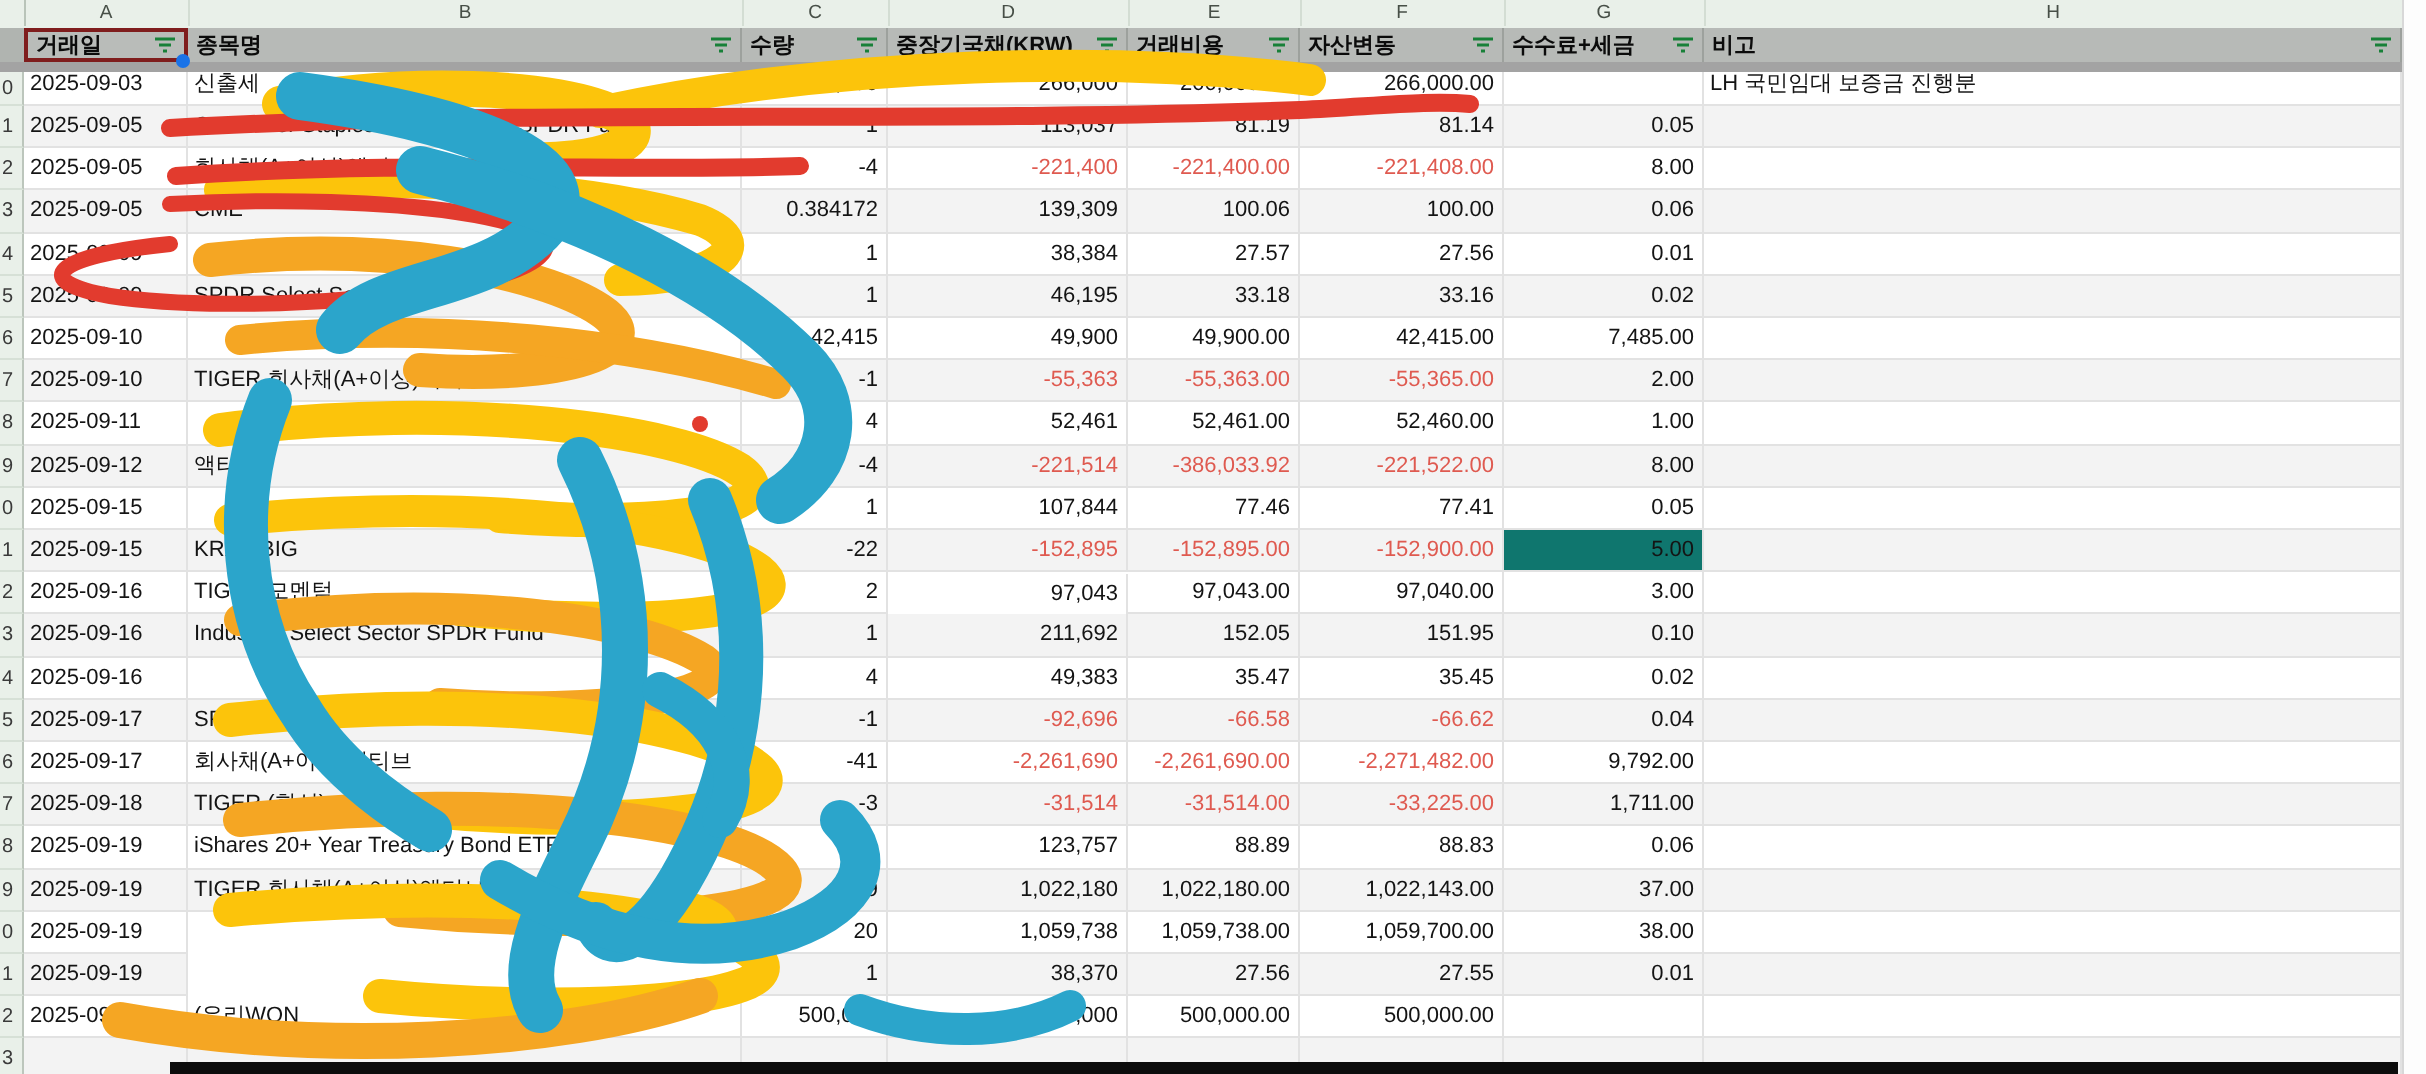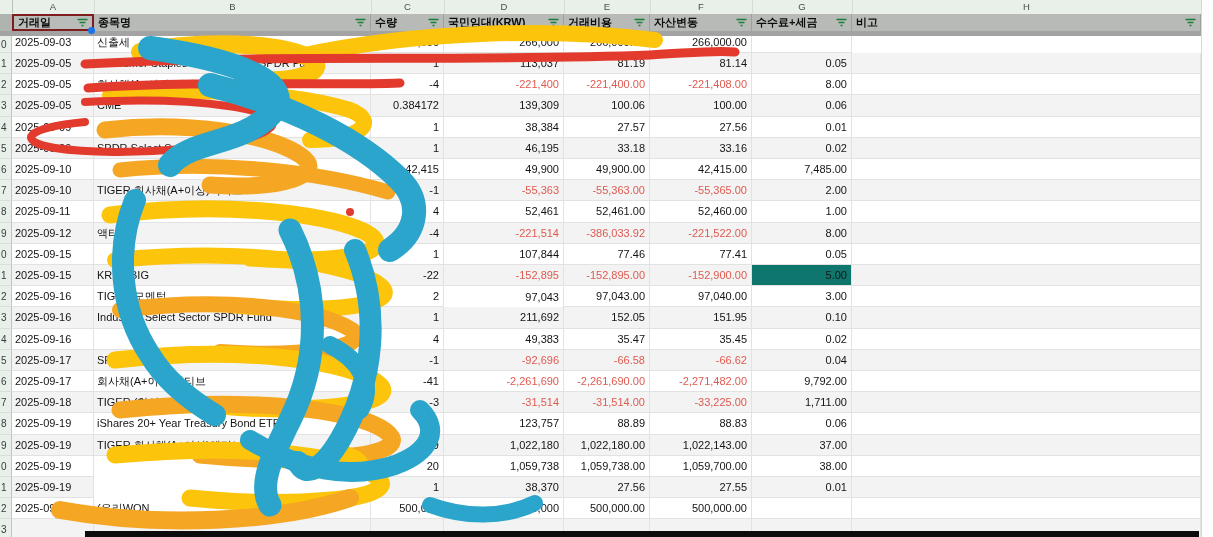--- a/index.html
+++ b/index.html
@@ -63,21 +63,21 @@
           <path d="M1.5 2.5h10M3.5 5.5h6M5.5 8.5h2" stroke="#188038" stroke-width="1.6" fill="none"></path>
         </svg>
       </div>
       <div class="hcell" style="left: 371px; width: 73px;">
         <span class="hlabel">수량</span>
         <svg width="13" height="11" viewBox="0 0 13 11">
           <path d="M1.5 2.5h10M3.5 5.5h6M5.5 8.5h2" stroke="#188038" stroke-width="1.6" fill="none"></path>
         </svg>
       </div>
       <div class="hcell" style="left: 444px; width: 120px;">
-        <span class="hlabel">국민임대(KRW)</span>
+        <span class="hlabel">중장기국채(KRW)</span>
         <svg width="13" height="11" viewBox="0 0 13 11">
           <path d="M1.5 2.5h10M3.5 5.5h6M5.5 8.5h2" stroke="#188038" stroke-width="1.6" fill="none"></path>
         </svg>
       </div>
       <div class="hcell" style="left: 564px; width: 86px;">
         <span class="hlabel">거래비용</span>
         <svg width="13" height="11" viewBox="0 0 13 11">
           <path d="M1.5 2.5h10M3.5 5.5h6M5.5 8.5h2" stroke="#188038" stroke-width="1.6" fill="none"></path>
         </svg>
       </div>
@@ -119,20 +119,23 @@
         <span style="display: block; margin-top: -4px;">266,000</span>
       </div>
       <div class="cell num" style="left: 564px; top: 0px; width: 86px; height: 17px; background: rgb(255, 255, 255); line-height: 21.2px;">
         <span style="display: block; margin-top: -4px;">266,000.00</span>
       </div>
       <div class="cell num" style="left: 650px; top: 0px; width: 102px; height: 17px; background: rgb(255, 255, 255); line-height: 21.2px;">
         <span style="display: block; margin-top: -4px;">266,000.00</span>
       </div>
       <div class="cell num" style="left: 752px; top: 0px; width: 100px; height: 17px; background: rgb(255, 255, 255); line-height: 21.2px;">
         <span style="display: block; margin-top: -4px;"></span>
+      </div>
+      <div class="cell txt" style="left: 852px; top: 0px; width: 349px; height: 17px; background: rgb(255, 255, 255); line-height: 21.2px;">
+        <span style="display: block; margin-top: -4px;">LH 국민임대 보증금 진행분</span>
       </div>
       <div class="gut" style="left: 0px; top: 17px; width: 12px; height: 21.2px; line-height: 21.2px;">1</div>
       <div class="cell txt" style="left: 12px; top: 17px; width: 82px; height: 21.2px; background: rgb(243, 243, 243); line-height: 21.2px;">
         <span style="display: block;">2025-09-05</span>
       </div>
       <div class="cell txt" style="left: 94px; top: 17px; width: 277px; height: 21.2px; background: rgb(243, 243, 243); line-height: 21.2px;">
         <span style="display: block;">Consumer Staples Select Sector SPDR Fund</span>
       </div>
       <div class="cell num" style="left: 371px; top: 17px; width: 73px; height: 21.2px; background: rgb(243, 243, 243); line-height: 21.2px;">
         <span style="display: block;">1</span>

